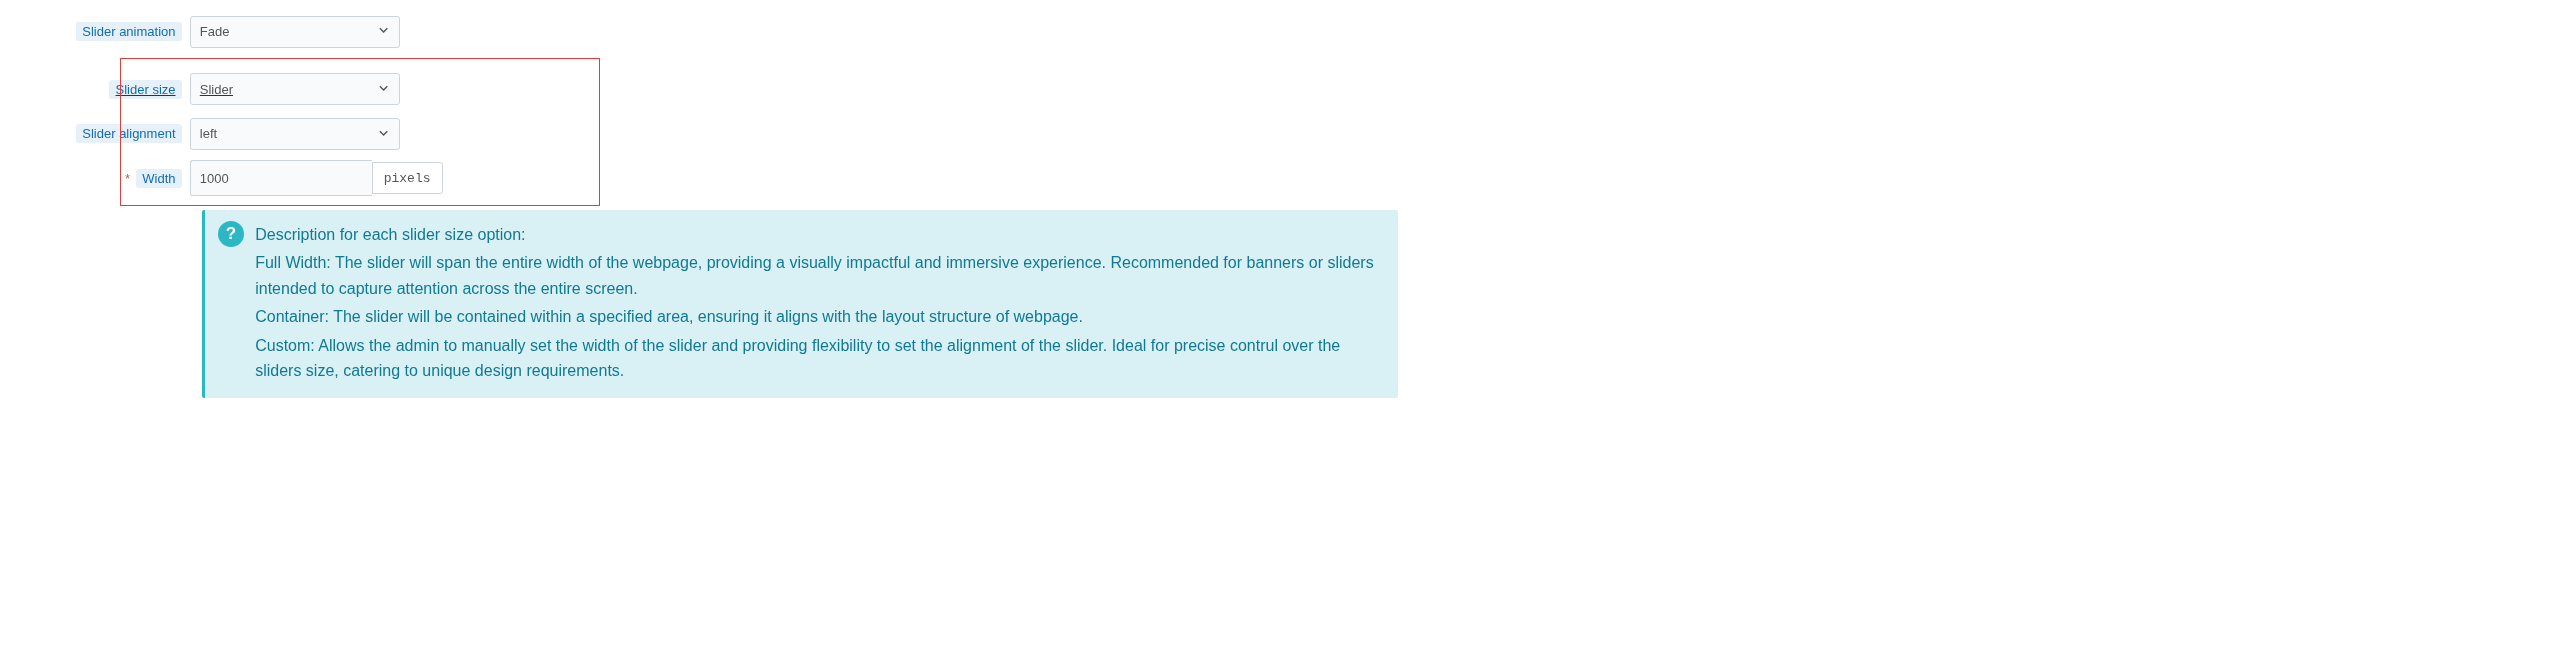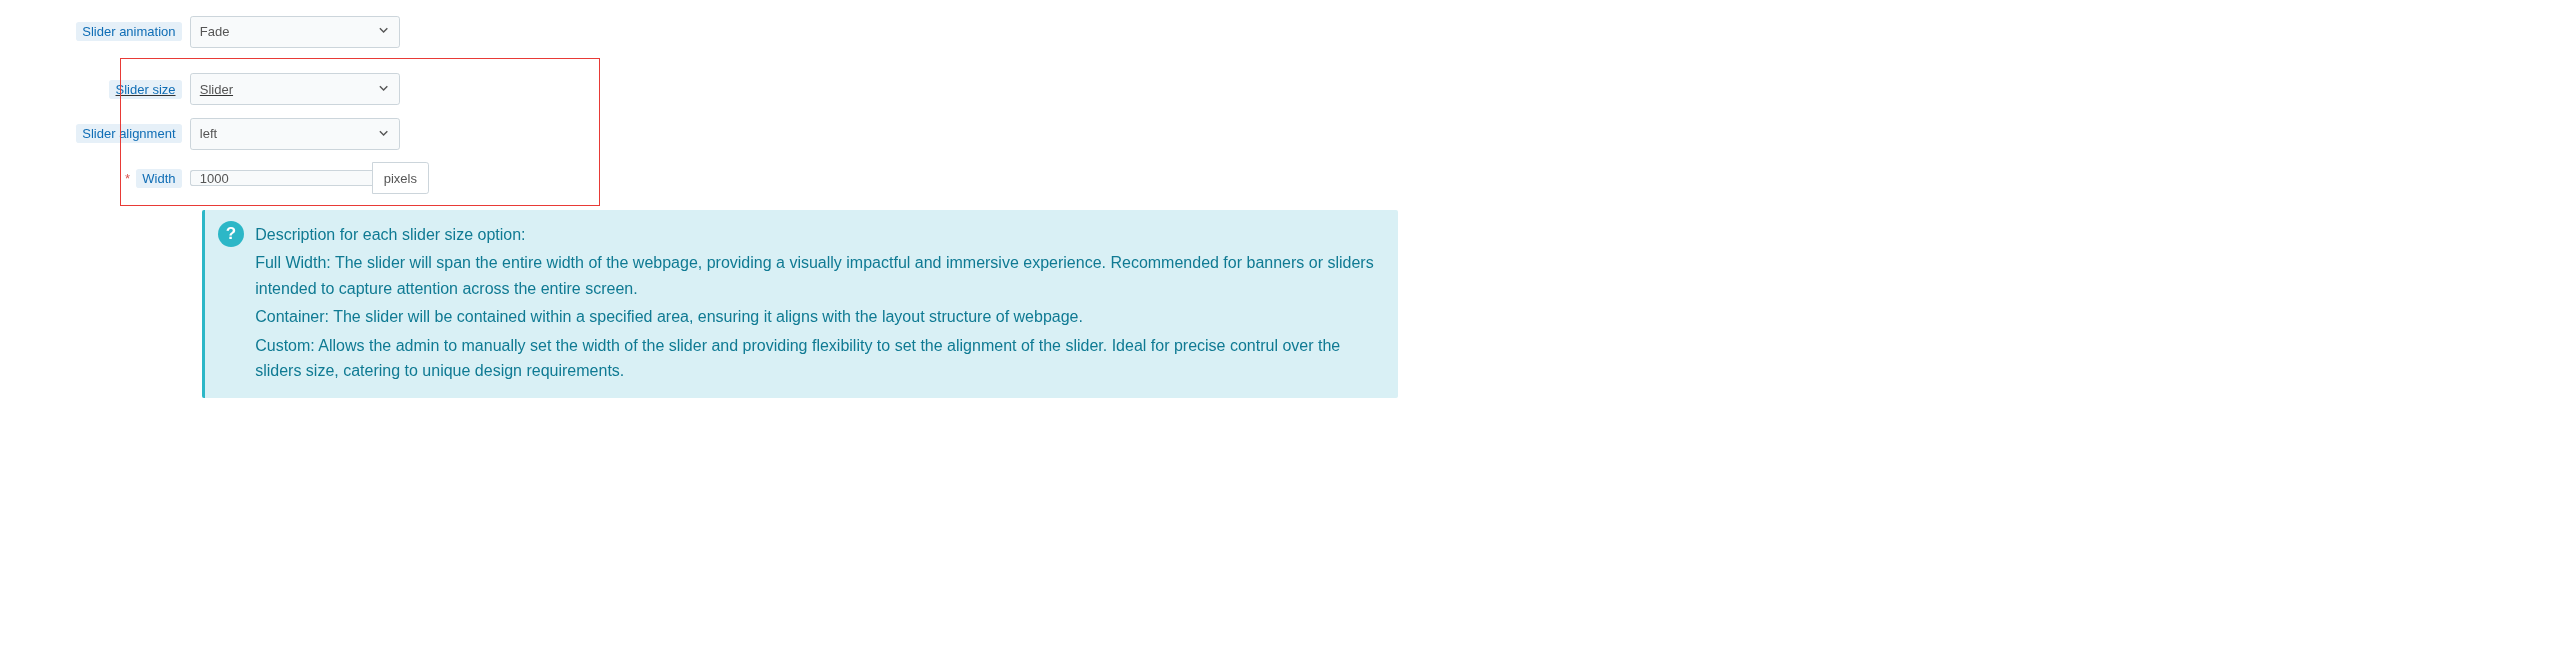--- a/index.html
+++ b/index.html
@@ -62,40 +62,41 @@
   .select .chev {
     position: absolute;
     right: 9.3px;
     top: 50%;
     transform: translateY(-50%);
     color: #555;
     pointer-events: none;
   }
   .input {
     width: 182px;
-    height: 16px;
+    height: 36px;
     border: 0.9px solid #ccd5db;
     border-right: none;
     border-radius: 2.8px 0 0 2.8px;
     background: #f8fafb;
     color: #555;
     padding: 0 9.3px;
     font-size: 13px;
     outline: none;
   }
   .addon {
     height: 32px;
     border: 0.9px solid #ccd5db;
     border-radius: 0 2.8px 2.8px 0;
     background: #fff;
     color: #555;
     padding: 0 11.2px;
     display: flex;
     align-items: center;
     font-size: 13px;
+    font-family: Liberation Mono, monospace;
   }
   .highlight-box {
     position: absolute;
     border: 1.9px solid #e83a36;
     pointer-events: none;
   }
   .form-area {
     position: relative;
   }
   .info-box {

